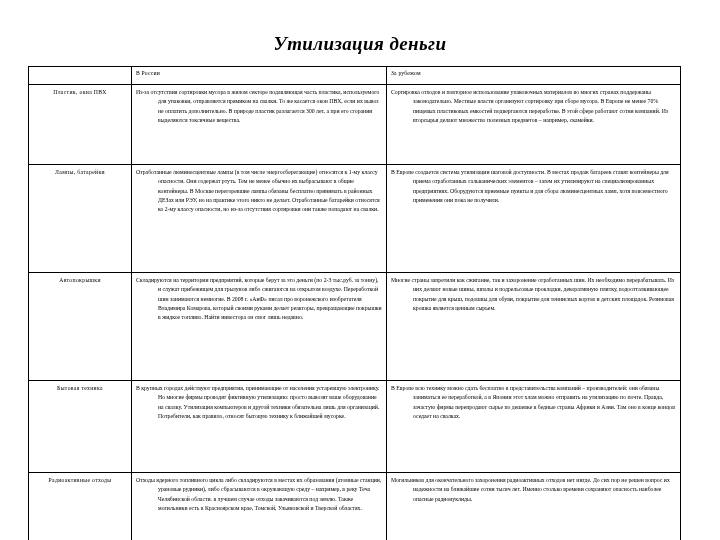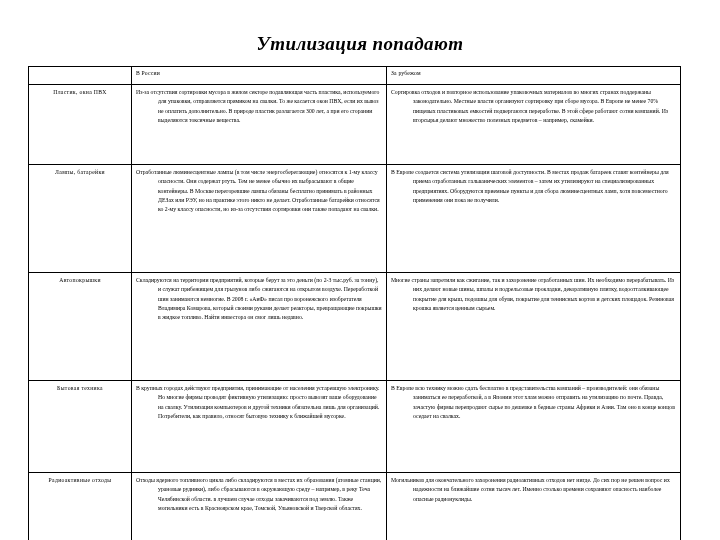--- a/index.html
+++ b/index.html
@@ -104,21 +104,21 @@
   .row-h2 td { height: 101px; }
   .row-h3 td { height: 101px; }
   .row-h4 td { height: 85px; }
   .row-h5 td { height: 80px; }
 </style>
 </head>
 <body>
 
 <div class="slide">
 
-  <div class="slide-title">Утилизация попадают</div>
+  <div class="slide-title">Утилизация деньги</div>
 
   <div class="table-wrap">
     <table class="waste-table">
       <colgroup>
         <col class="c-cat">
         <col class="c-rus">
         <col class="c-abr">
       </colgroup>
       <tbody>
         <tr class="header-row">

